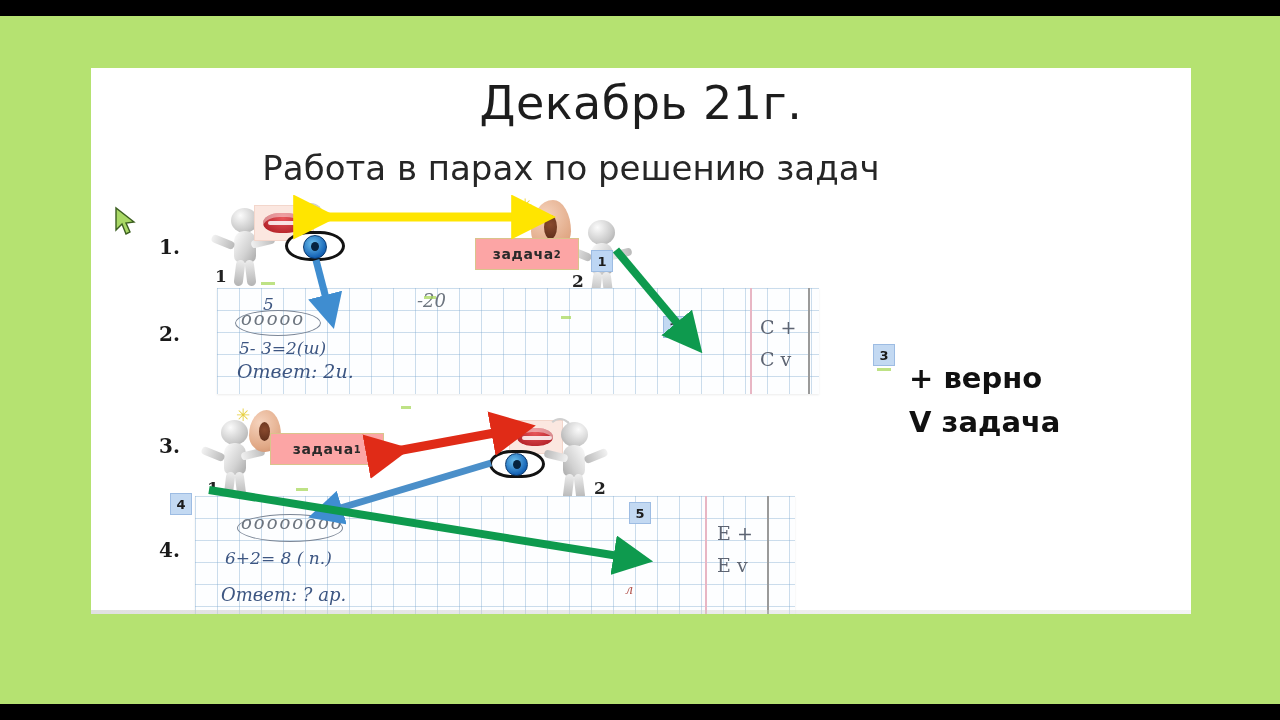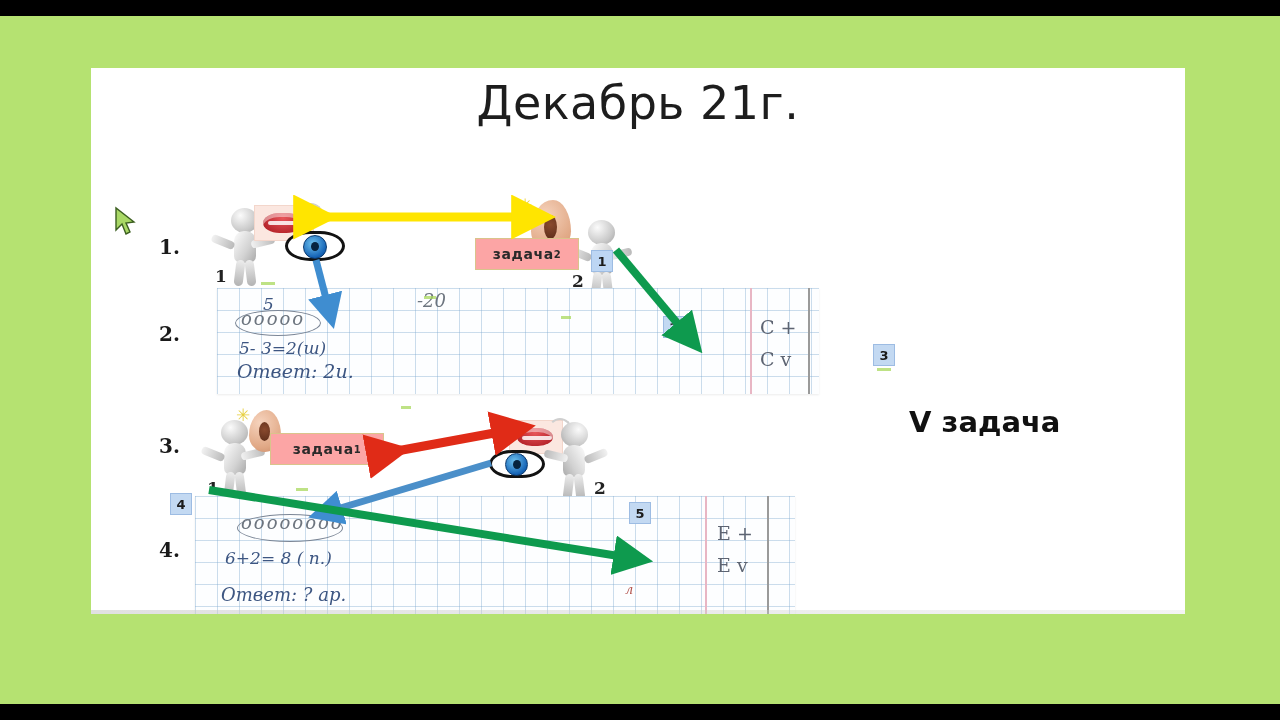--- a/index.html
+++ b/index.html
@@ -8,21 +8,21 @@
     background:#b5e271;
     font-family:"Liberation Sans", sans-serif;
     position:relative;
   }
   .bar-top,.bar-bottom{position:absolute;left:0;width:1280px;background:#000;}
   .bar-top{top:0;height:16px;}
   .bar-bottom{bottom:0;height:16px;}
 
   .slide{
     position:absolute;left:91px;top:68px;width:1094px;height:546px;
-    background:#fff;overflow:hidden;
+    background:#fff;overflow:hidden;padding-left:6px;
   }
   .slide::after{
     content:"";position:absolute;left:0;bottom:0;width:100%;height:4px;
     background:linear-gradient(to right,rgba(200,200,200,.55),rgba(210,210,210,.25));
   }
 
   .title{
     position:absolute;top:8px;left:0;width:100%;text-align:center;
     font-size:46px;color:#1d1d1d;letter-spacing:.5px;
     font-family:"DejaVu Sans", sans-serif;
@@ -173,20 +173,21 @@
 </style>
 </head>
 <body>
 
 <div class="bar-top"></div>
 <div class="bar-bottom"></div>
 
 <div class="slide">
 
   <div class="title">Декабрь 21г.</div>
+  <div class="subtitle">Работа в парах  по решению задач</div>
 
   <div class="rowlabel" style="left:68px;top:167px;">1.</div>
   <div class="rowlabel" style="left:68px;top:254px;">2.</div>
   <div class="rowlabel" style="left:68px;top:366px;">3.</div>
   <div class="rowlabel" style="left:68px;top:470px;">4.</div>
 
   <div class="cursor" style="left:22px;top:138px;">
     <svg viewBox="0 0 26 30" width="26" height="30">
       <path d="M3 2 L3 24 L9 18 L13 28 L17 26 L13 17 L21 16 Z" fill="#a9d866" stroke="#3c5f20" stroke-width="1.4"></path>
     </svg>
@@ -247,20 +248,21 @@
     <div class="hand grey" style="left:24px;top:20px;font-size:18px;letter-spacing:2px;">ooooo</div>
     <div class="hand blue" style="left:22px;top:50px;font-size:17px;">5- 3=2(ш)</div>
     <div class="hand blue" style="left:20px;top:72px;font-size:19px;">Ответ: 2и.</div>
 
     <div class="mark" style="left:543px;top:28px;font-size:19px;">С +</div>
     <div class="mark" style="left:543px;top:60px;font-size:19px;">С ᴠ</div>
   </div>
   <div class="badge" style="left:572px;top:248px;">2</div>
 
   <div class="badge" style="left:782px;top:276px;">3</div>
+  <div class="legend" style="left:818px;top:293px;">+ верно</div>
   <div class="legend" style="left:818px;top:337px;">V задача</div>
 
   <div class="figure" style="left:118px;top:352px;">
     <div class="head"></div>
     <div class="torso"></div>
     <div class="arm l"></div>
     <div class="arm r"></div>
     <div class="leg l"></div>
     <div class="leg r"></div>
   </div>

